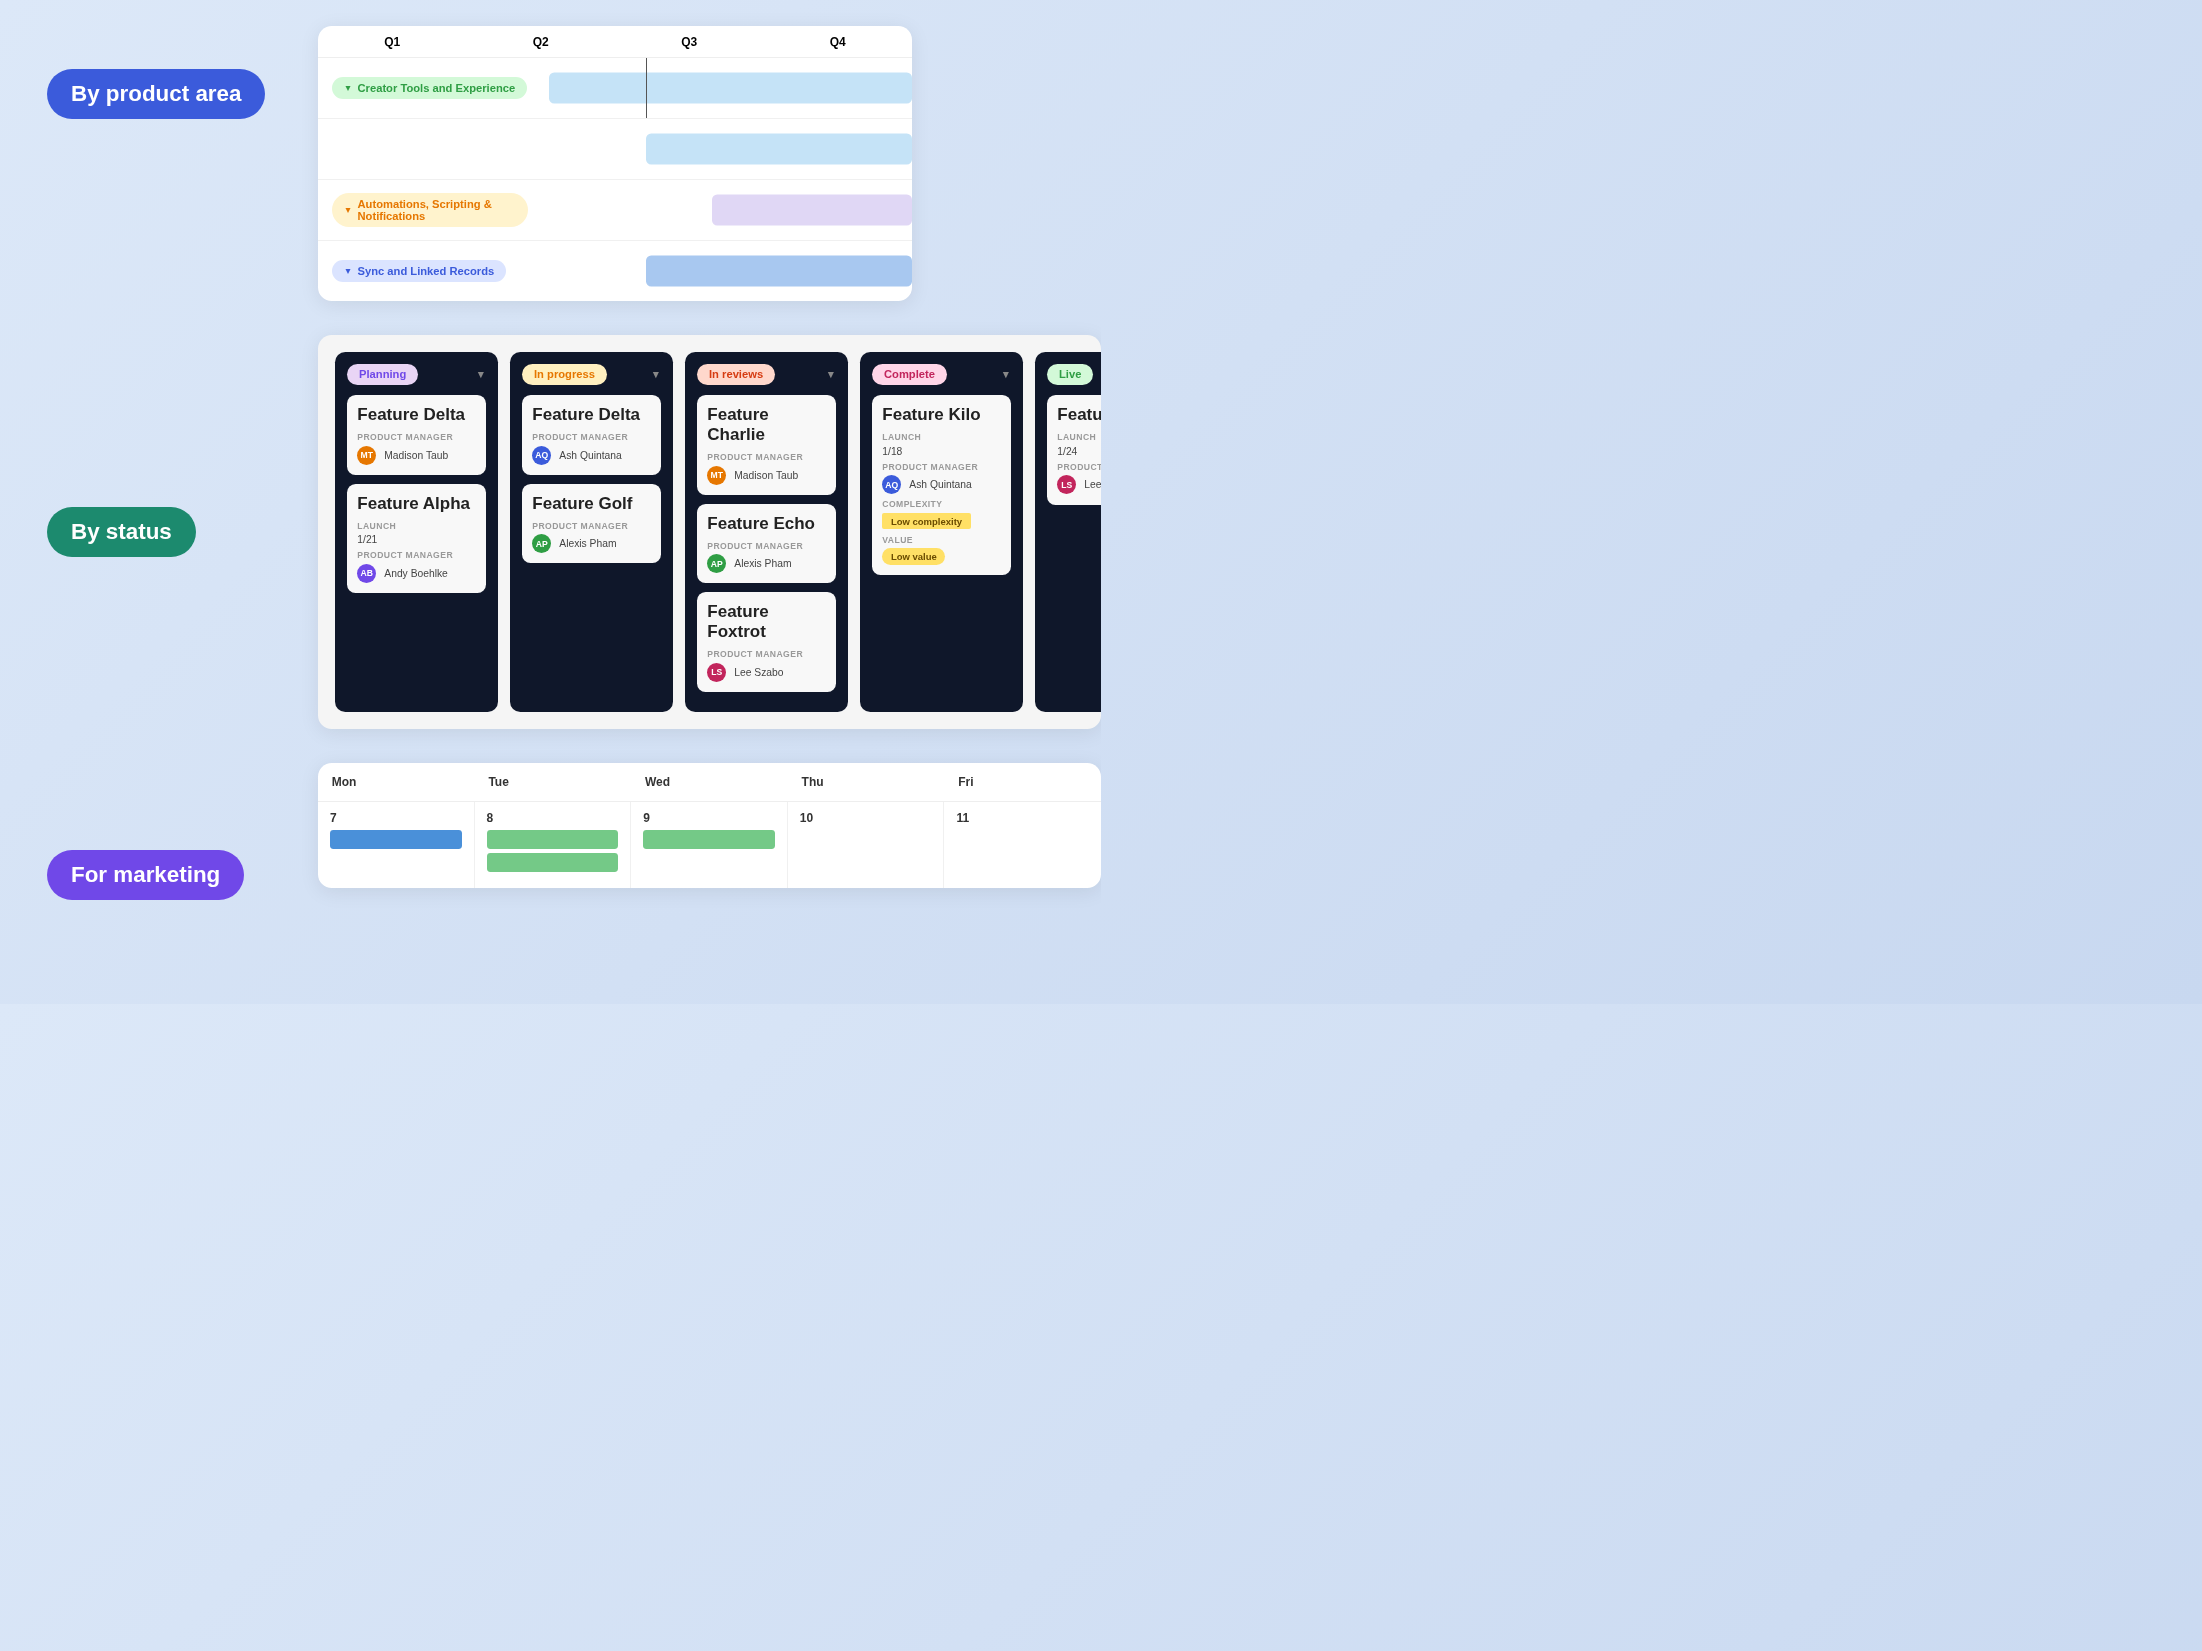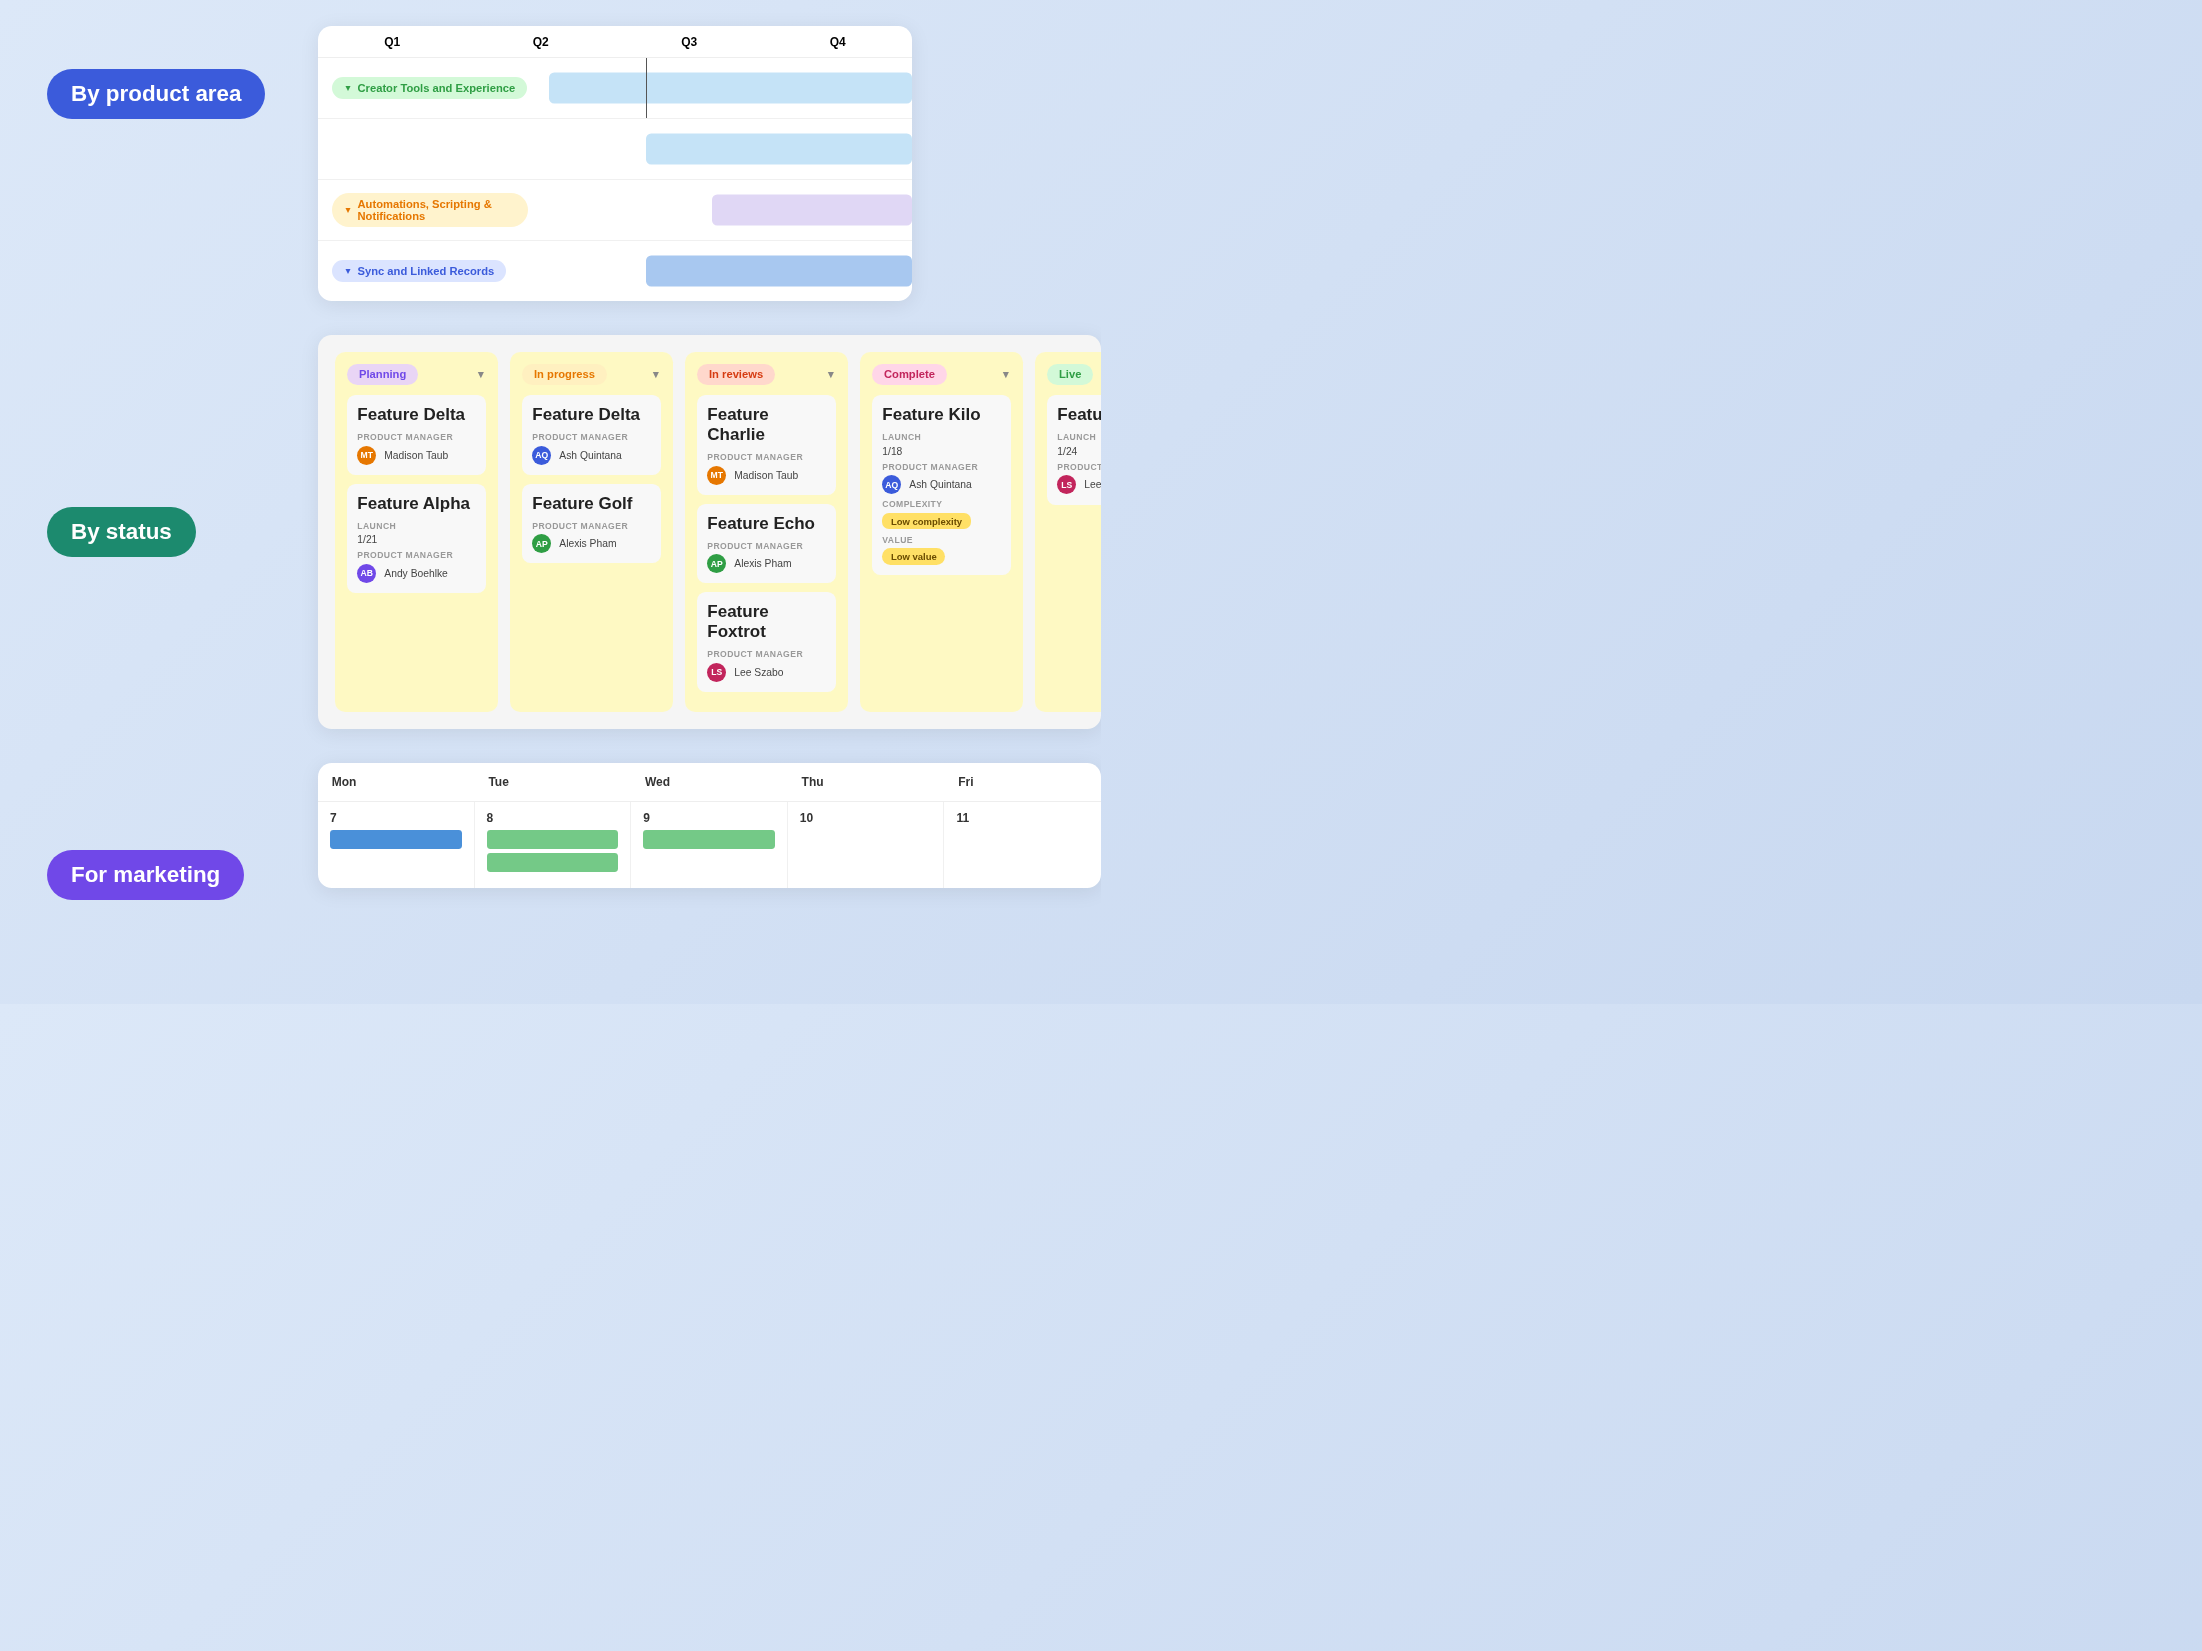--- a/index.html
+++ b/index.html
@@ -102,21 +102,21 @@
       margin-left: 318px;
       margin-right: 0;
       box-shadow: 0 3.4px 20.6px rgba(0,0,0,0.08);
       padding: 17px;
       display: flex;
       gap: 12px;
       overflow: hidden;
     }
     .kanban-column {
       flex: 0 0 163px;
-      background: #fef9c3;
+      background: #0f172a;
       border-radius: 10.3px;
       padding: 12px;
       min-height: 258px;
     }
     .kanban-col-header {
       display: flex;
       align-items: center;
       justify-content: space-between;
       margin-bottom: 10.3px;
     }
@@ -175,21 +175,21 @@
     }
     .avatar.mt { background: #e67700; }
     .avatar.aq { background: #3b5bdb; }
     .avatar.ap { background: #2f9e44; }
     .avatar.ab { background: #7048e8; }
     .avatar.ls { background: #c2255c; }
 
     .complexity-badge {
       display: inline-block;
       padding: 2.6px 8.6px;
-      border-radius: 7px;
+      border-radius: 2px;
       font-size: 9.5px;
       font-weight: 600;
     }
     .complexity-badge.low { background: #ffe066; color: #6b4c00; }
     .value-badge {
       display: inline-block;
       padding: 2.6px 8.6px;
       border-radius: 10.3px;
       font-size: 9.5px;
       font-weight: 600;

